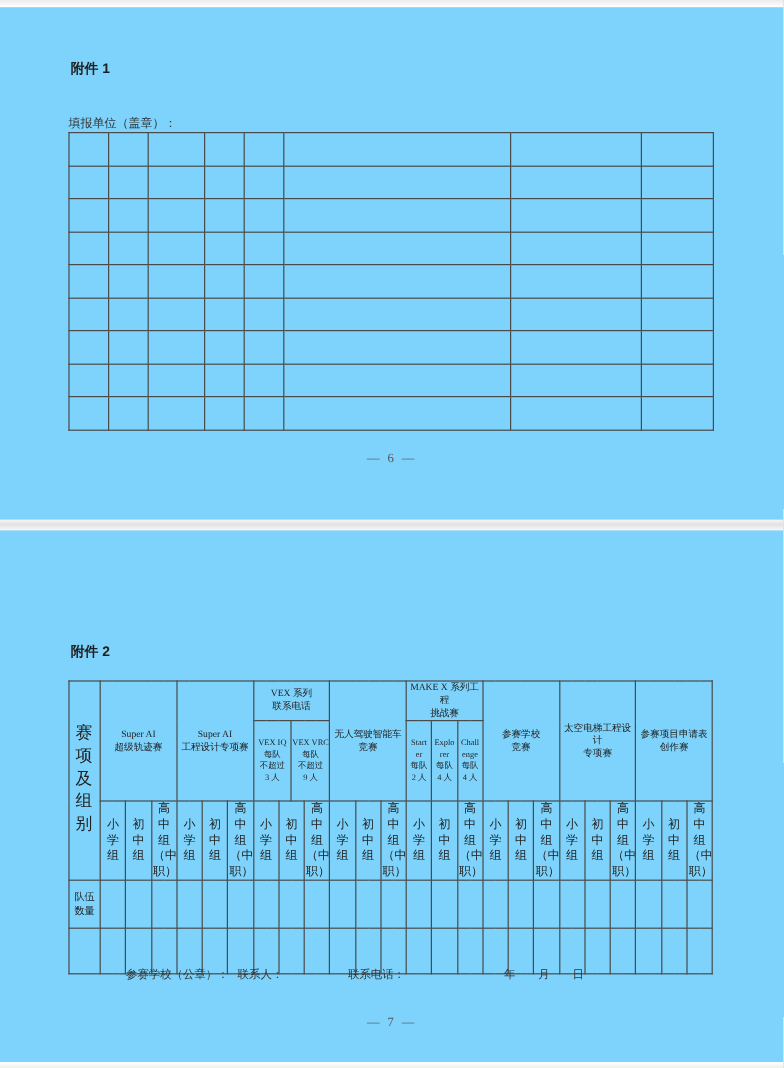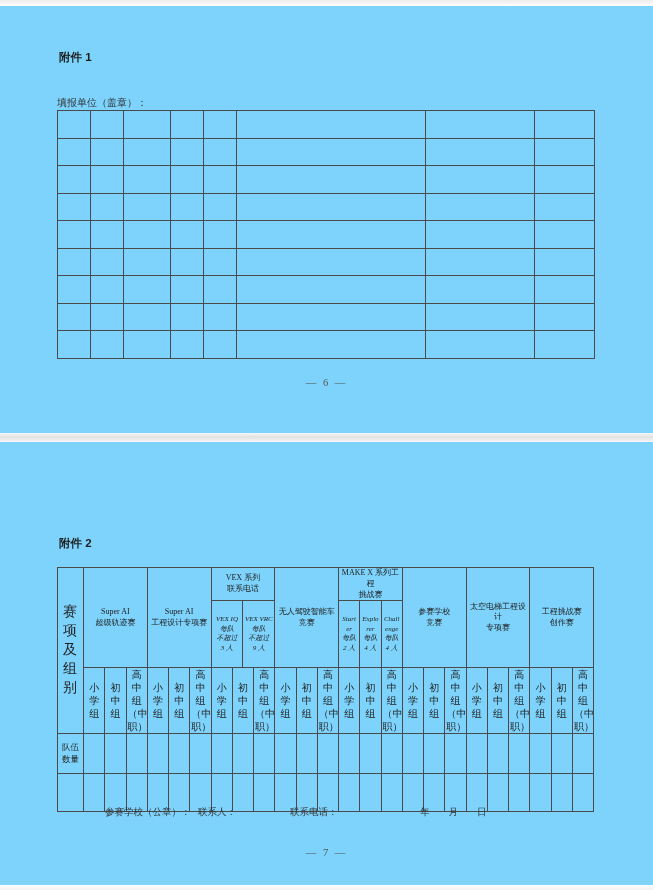--- a/index.html
+++ b/index.html
@@ -39,21 +39,21 @@
   .t2{position:absolute;left:57px;top:567px;width:537px;height:227px;font-size:8px;color:#222;}
   .t2 td{line-height:1.35;}
   .pre{white-space:pre-line;}
   .t2 .rowA{height:30px;}
   .t2 .rowB{height:67px;}
   .t2 .rowC{height:52px;}
   .t2 .rowD{height:40px;}
   .t2 .rowE{height:38px;}
   .t2 .axis{font-size:14px;letter-spacing:1px;}
   .t2 .comp{font-size:8px;}
-  .t2 .sub{font-size:7px;line-height:1.4;font-style:italic;}
+  .t2 .sub{font-size:7px;line-height:1.4;}
   .t2 .grp{font-size:10px;line-height:1.3;padding:0 1px;}
   .t2 .teamlbl{font-size:8.5px;}
 
   .sig{position:absolute;top:806px;left:0;width:653px;height:14px;font-size:9.5px;color:#333;}
   .sig span{position:absolute;white-space:pre;}
   .sig .s1{left:57px;margin-left:48px;}
   .sig .s2{left:198px;text-align:right;}
   .sig .s3{left:290px;}
   .sig .s4{left:420px;}
 
@@ -200,21 +200,21 @@
       <td class="comp pre" colspan="6">VEX 系列
 联系电话</td>
       <td class="comp pre" rowspan="2" colspan="6">无人驾驶智能车
 竞赛</td>
       <td class="comp pre" colspan="6">MAKE X 系列工程
 挑战赛</td>
       <td class="comp pre" rowspan="2" colspan="6">参赛学校
 竞赛</td>
       <td class="comp pre" rowspan="2" colspan="6">太空电梯工程设计
 专项赛</td>
-      <td class="comp pre" rowspan="2" colspan="6">工程挑战赛
+      <td class="comp pre" rowspan="2" colspan="6">参赛项目申请表
 创作赛</td>
     </tr>
 
     <tr class="rowB">
       <td class="sub pre" colspan="3">VEX IQ
 每队
 不超过
 3 人</td>
       <td class="sub pre" colspan="3">VEX VRC
 每队

